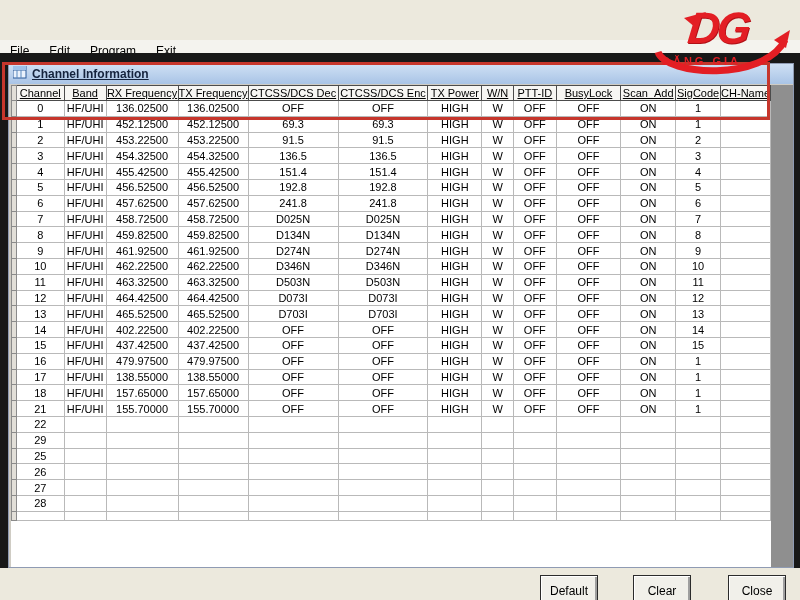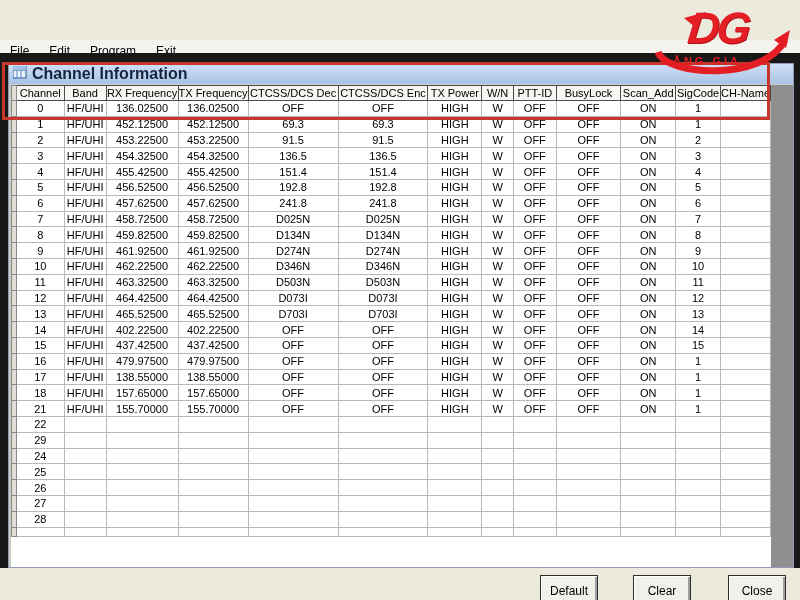--- a/index.html
+++ b/index.html
@@ -15,26 +15,26 @@
         border-color:#ffffff #8a8a8a #8a8a8a #ffffff;
         display:flex;align-items:center;justify-content:center;padding:0;}
   .tbtn svg{display:block}
   
   .mdi-bg{position:absolute;left:0;top:53px;width:800px;height:515px;background:#181818;}
   
   .window{position:absolute;left:8px;top:63px;width:786px;height:505px;
           background:#cfccc4;border:1px solid #8f9bb3;box-sizing:border-box;}
   .titlebar{height:20px;background:linear-gradient(#cfe0f4,#a9c4e6);
             display:flex;align-items:center;padding-left:4px;gap:5px;
-            font-size:16px;font-weight:700;color:#15233d;}
+            font-size:12px;font-weight:700;color:#15233d;text-decoration:underline;}
   .win-body{position:absolute;left:0;top:20px;right:0;bottom:0;background:#cfccc4;display:flex;}
   .grid-wrap{margin:1px 0 0 2px;background:#fff;overflow:hidden;height:482px;}
   table.grid{border-collapse:collapse;table-layout:fixed;background:#fff;}
   table.grid th{background:#f7f6f3;border:1px solid #4c4c4c;font-size:11px;
-                font-weight:400;height:14px;padding:0;overflow:hidden;white-space:nowrap;}
+                font-weight:400;height:14px;padding:0;overflow:hidden;white-space:nowrap;text-decoration:underline;}
   table.grid td{border:1px solid #b9b9b9;font-size:11px;text-align:center;
                 height:14.8px;padding:0;overflow:hidden;white-space:nowrap;}
   table.grid .selcol{background:#e2dfd8;border-color:#8a8a8a;}
   .grid-east{width:22px;height:482px;margin-top:1px;background:#8f8f8f;}
   
   .annotation{position:absolute;left:2px;top:62px;width:762px;height:52px;
               border:3px solid #c6362c;z-index:50;pointer-events:none;}
   
   .btn{position:absolute;top:575px;width:58px;height:32px;background:#f1f0ea;
        border:1px solid #2b2b2b;font-size:12px;font-family:"Liberation Sans",sans-serif;
@@ -519,36 +519,20 @@
                 <td></td>
                 <td></td>
                 <td></td>
                 <td></td>
                 <td></td>
                 <td></td>
                 <td></td>
               </tr>
               <tr>
                 <td class="selcol"></td>
-                <td>24</td>
-                <td></td>
-                <td></td>
-                <td></td>
-                <td></td>
-                <td></td>
-                <td></td>
-                <td></td>
-                <td></td>
-                <td></td>
-                <td></td>
-                <td></td>
-                <td></td>
-              </tr>
-              <tr>
-                <td class="selcol"></td>
                 <td>25</td>
                 <td></td>
                 <td></td>
                 <td></td>
                 <td></td>
                 <td></td>
                 <td></td>
                 <td></td>
                 <td></td>
                 <td></td>

